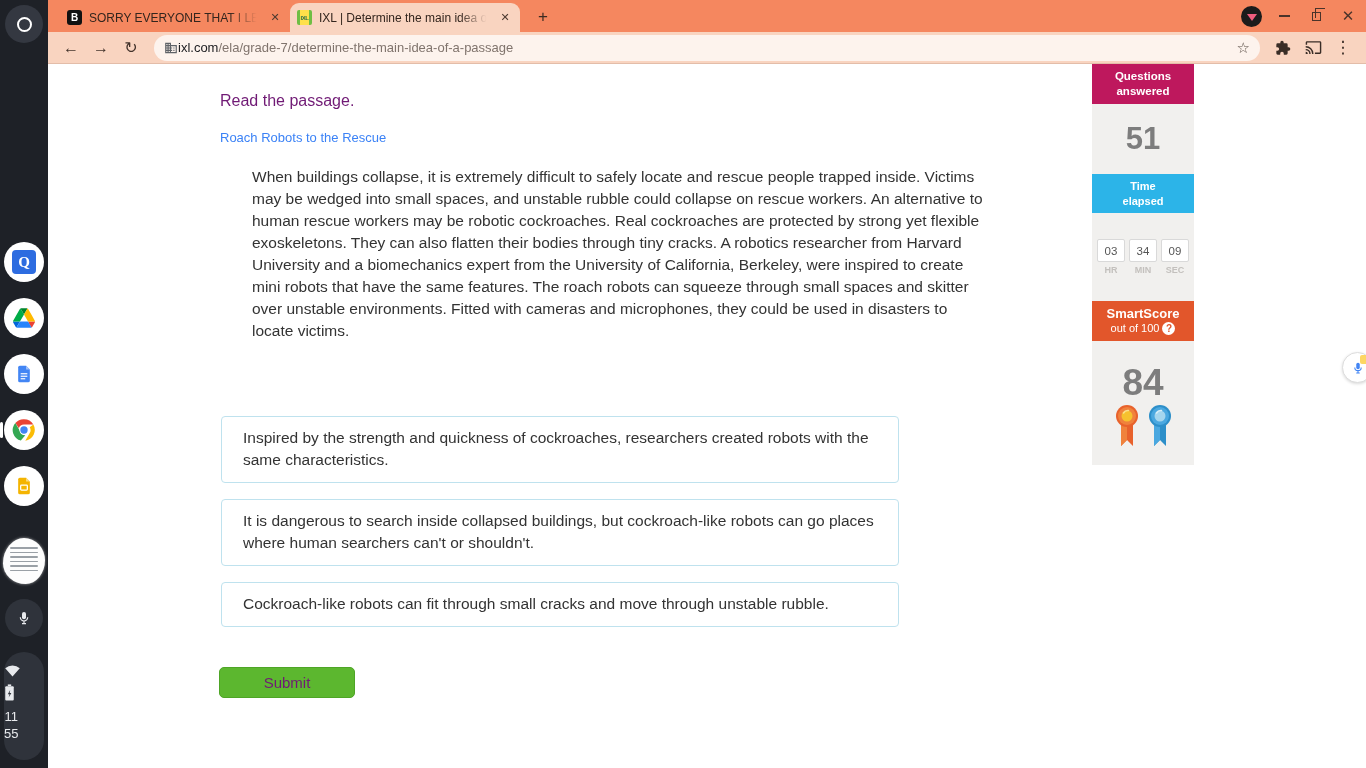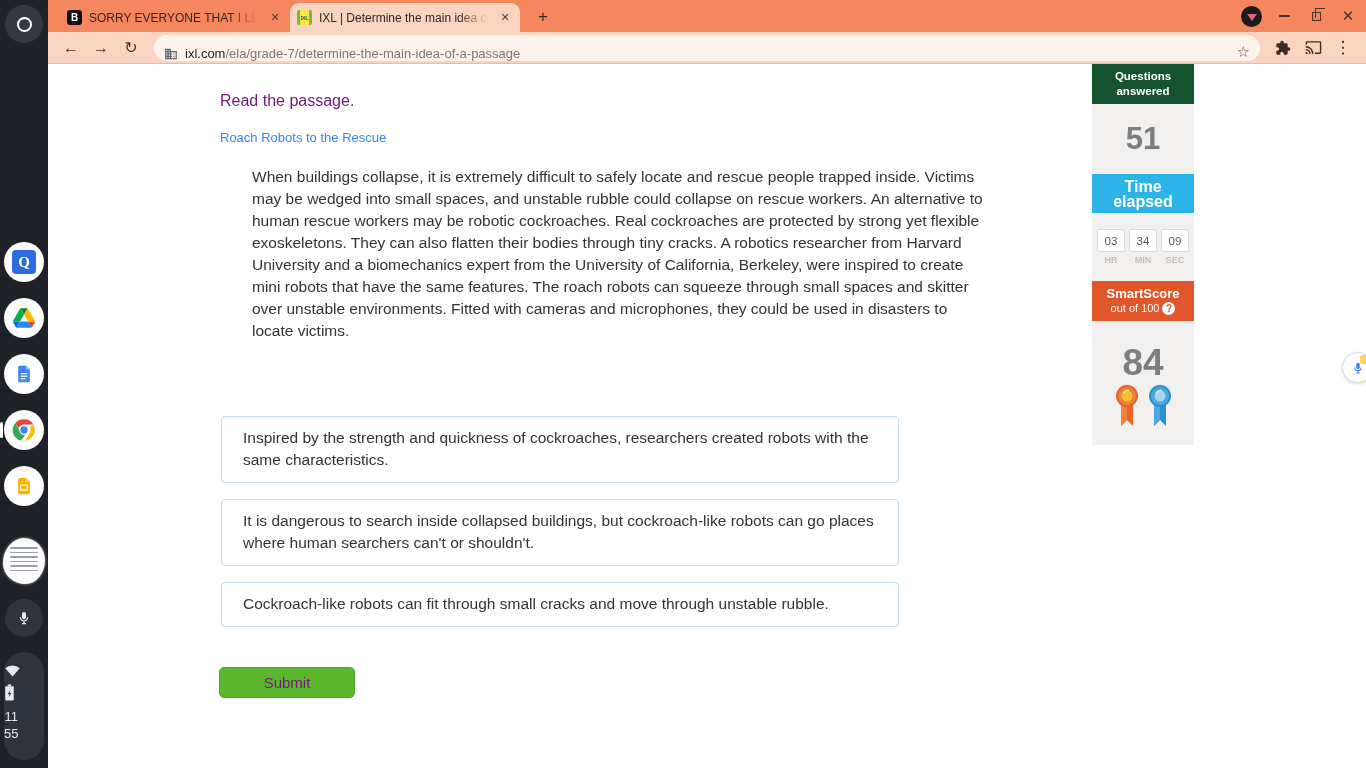--- a/index.html
+++ b/index.html
@@ -39,49 +39,49 @@
   .avatar { width:21px; height:21px; border-radius:50%; background:#1b1b1b; display:flex; align-items:center; justify-content:center; cursor:pointer; }
   .avatar-tri { width:0; height:0; border-left:5px solid transparent; border-right:5px solid transparent; border-top:7px solid #ef5d7e; margin-top:2px; }
   .ctrl { width:20px; height:20px; display:flex; align-items:center; justify-content:center; color:#4a332a; cursor:pointer; }
   .ctrl-min { width:11px; height:2px; background:#4a332a; }
   .ctrl-restore { width:9px; height:9px; border:1.8px solid #4a332a; position:relative; }
   .ctrl-restore::before { content:""; position:absolute; left:2px; bottom:2px; width:9px; height:9px; border:1.8px solid #4a332a; border-right:none; border-bottom:none; }
   .ctrl-close { font-size:15px; }
 
   .toolbar { height:32px; background:#f9d4c0; display:flex; align-items:center; padding:0 10px; gap:4px; border-bottom:1px solid #e3bda9; }
   .nav-btn { width:26px; height:26px; border-radius:50%; display:flex; align-items:center; justify-content:center; font-size:16px; color:#43332b; cursor:pointer; flex:none; }
-  .omnibox { flex:1; height:26px; margin:0 6px; background:#fdf3ed; border-radius:13px; display:flex; align-items:flex-end; padding:0 10px; gap:7px; cursor:text; }
+  .omnibox { flex:1; height:26px; margin:0 6px; background:#fdf3ed; border-radius:13px; display:flex; align-items:center; padding:0 10px; cursor:text; }
   .url-text { font-size:13px; color:#202124; white-space:nowrap; overflow:hidden; flex:1; }
   .url-path { color:#80746d; }
   .omni-star { font-size:15px; color:#5c5048; cursor:pointer; }
   .toolbar-icon { width:26px; height:26px; display:flex; align-items:center; justify-content:center; cursor:pointer; color:#3a2d26; flex:none; }
 
   
   .page { position:absolute; left:0; top:64px; width:1318px; height:704px; background:#fff; overflow:hidden; }
   .prompt-green { position:absolute; left:172px; font-size:16px; color:#701a75; }
   .read-prompt { top:28px; }
   .passage-title { position:absolute; left:172px; top:66px; width:792px; font-size:13px; color:#3b82f6; }
   .passage-body { position:absolute; left:204px; top:102px; width:732px; font-size:15.5px; line-height:22px; color:#333; }
   .question { top:318px; }
   .options { position:absolute; left:173px; top:352px; width:678px; }
   .option { border:1px solid #bfe2ee; border-radius:4px; background:#fff; padding:10px 21px 11px; margin-bottom:16px; font-size:15.5px; line-height:22px; color:#333; cursor:pointer; }
   .submit-btn { position:absolute; left:171px; top:603px; width:136px; height:31px; background:#5cb72f; border:1px solid #4ea526; border-radius:5px; color:#701a75; font-size:15px; display:flex; align-items:center; justify-content:center; cursor:pointer; font-family:"Liberation Sans",sans-serif; }
 
   
   .stats { position:absolute; left:1044px; top:0; width:102px; }
   .stat-header { color:#fff; font-weight:bold; text-align:center; display:flex; flex-direction:column; align-items:center; justify-content:center; }
-  .hdr-green { background:#14532d; height:40px; font-size:11.5px; line-height:15px; padding:0 22px; }
-  .hdr-blue { background:#2cb4e8; height:39px; font-size:16px; line-height:15px; padding:0 24px; }
+  .hdr-green { background:#be185d; height:40px; font-size:11.5px; line-height:15px; padding:0 22px; }
+  .hdr-blue { background:#2cb4e8; height:39px; font-size:11px; line-height:15px; padding:0 24px; }
   .hdr-orange { background:#e2562b; height:40px; font-size:13px; line-height:15px; }
   .hdr-orange .sub { font-weight:normal; font-size:11px; display:flex; align-items:center; gap:3px; }
   .help-dot { width:13px; height:13px; background:#fff; color:#e2562b; border-radius:50%; font-size:10px; font-weight:bold; display:flex; align-items:center; justify-content:center; cursor:pointer; }
   .stat-gray { background:#f1f0ee; display:flex; align-items:center; justify-content:center; }
   .big-num { color:#7d7d7d; font-weight:bold; }
   .qa-box { height:70px; } .qa-box .big-num { font-size:31px; }
-  .time-box { height:68px; flex-direction:column; justify-content:center; gap:3px; }
+  .time-box { height:88px; flex-direction:column; justify-content:center; gap:3px; }
   .time-cells { display:flex; gap:4px; }
   .time-cell { width:28px; height:23px; background:#fff; border:1px solid #d9d9d9; border-radius:2px; font-size:11.5px; color:#555; display:flex; align-items:center; justify-content:center; }
   .time-labels { display:flex; gap:4px; }
   .time-labels span { width:28px; text-align:center; font-size:9px; font-weight:bold; color:#c3c0bd; }
   .score-box { height:124px; flex-direction:column; gap:2px; padding-top:6px; }
   .score-box .big-num { font-size:37px; line-height:38px; }
   .ribbons { display:flex; gap:7px; }
 
   
   .float-mic { position:absolute; left:1294px; top:288px; width:31px; height:31px; background:#fff; border:1px solid #ddd; border-radius:50%; display:flex; align-items:center; justify-content:center; box-shadow:0 1px 3px rgba(0,0,0,.15); cursor:pointer; }

